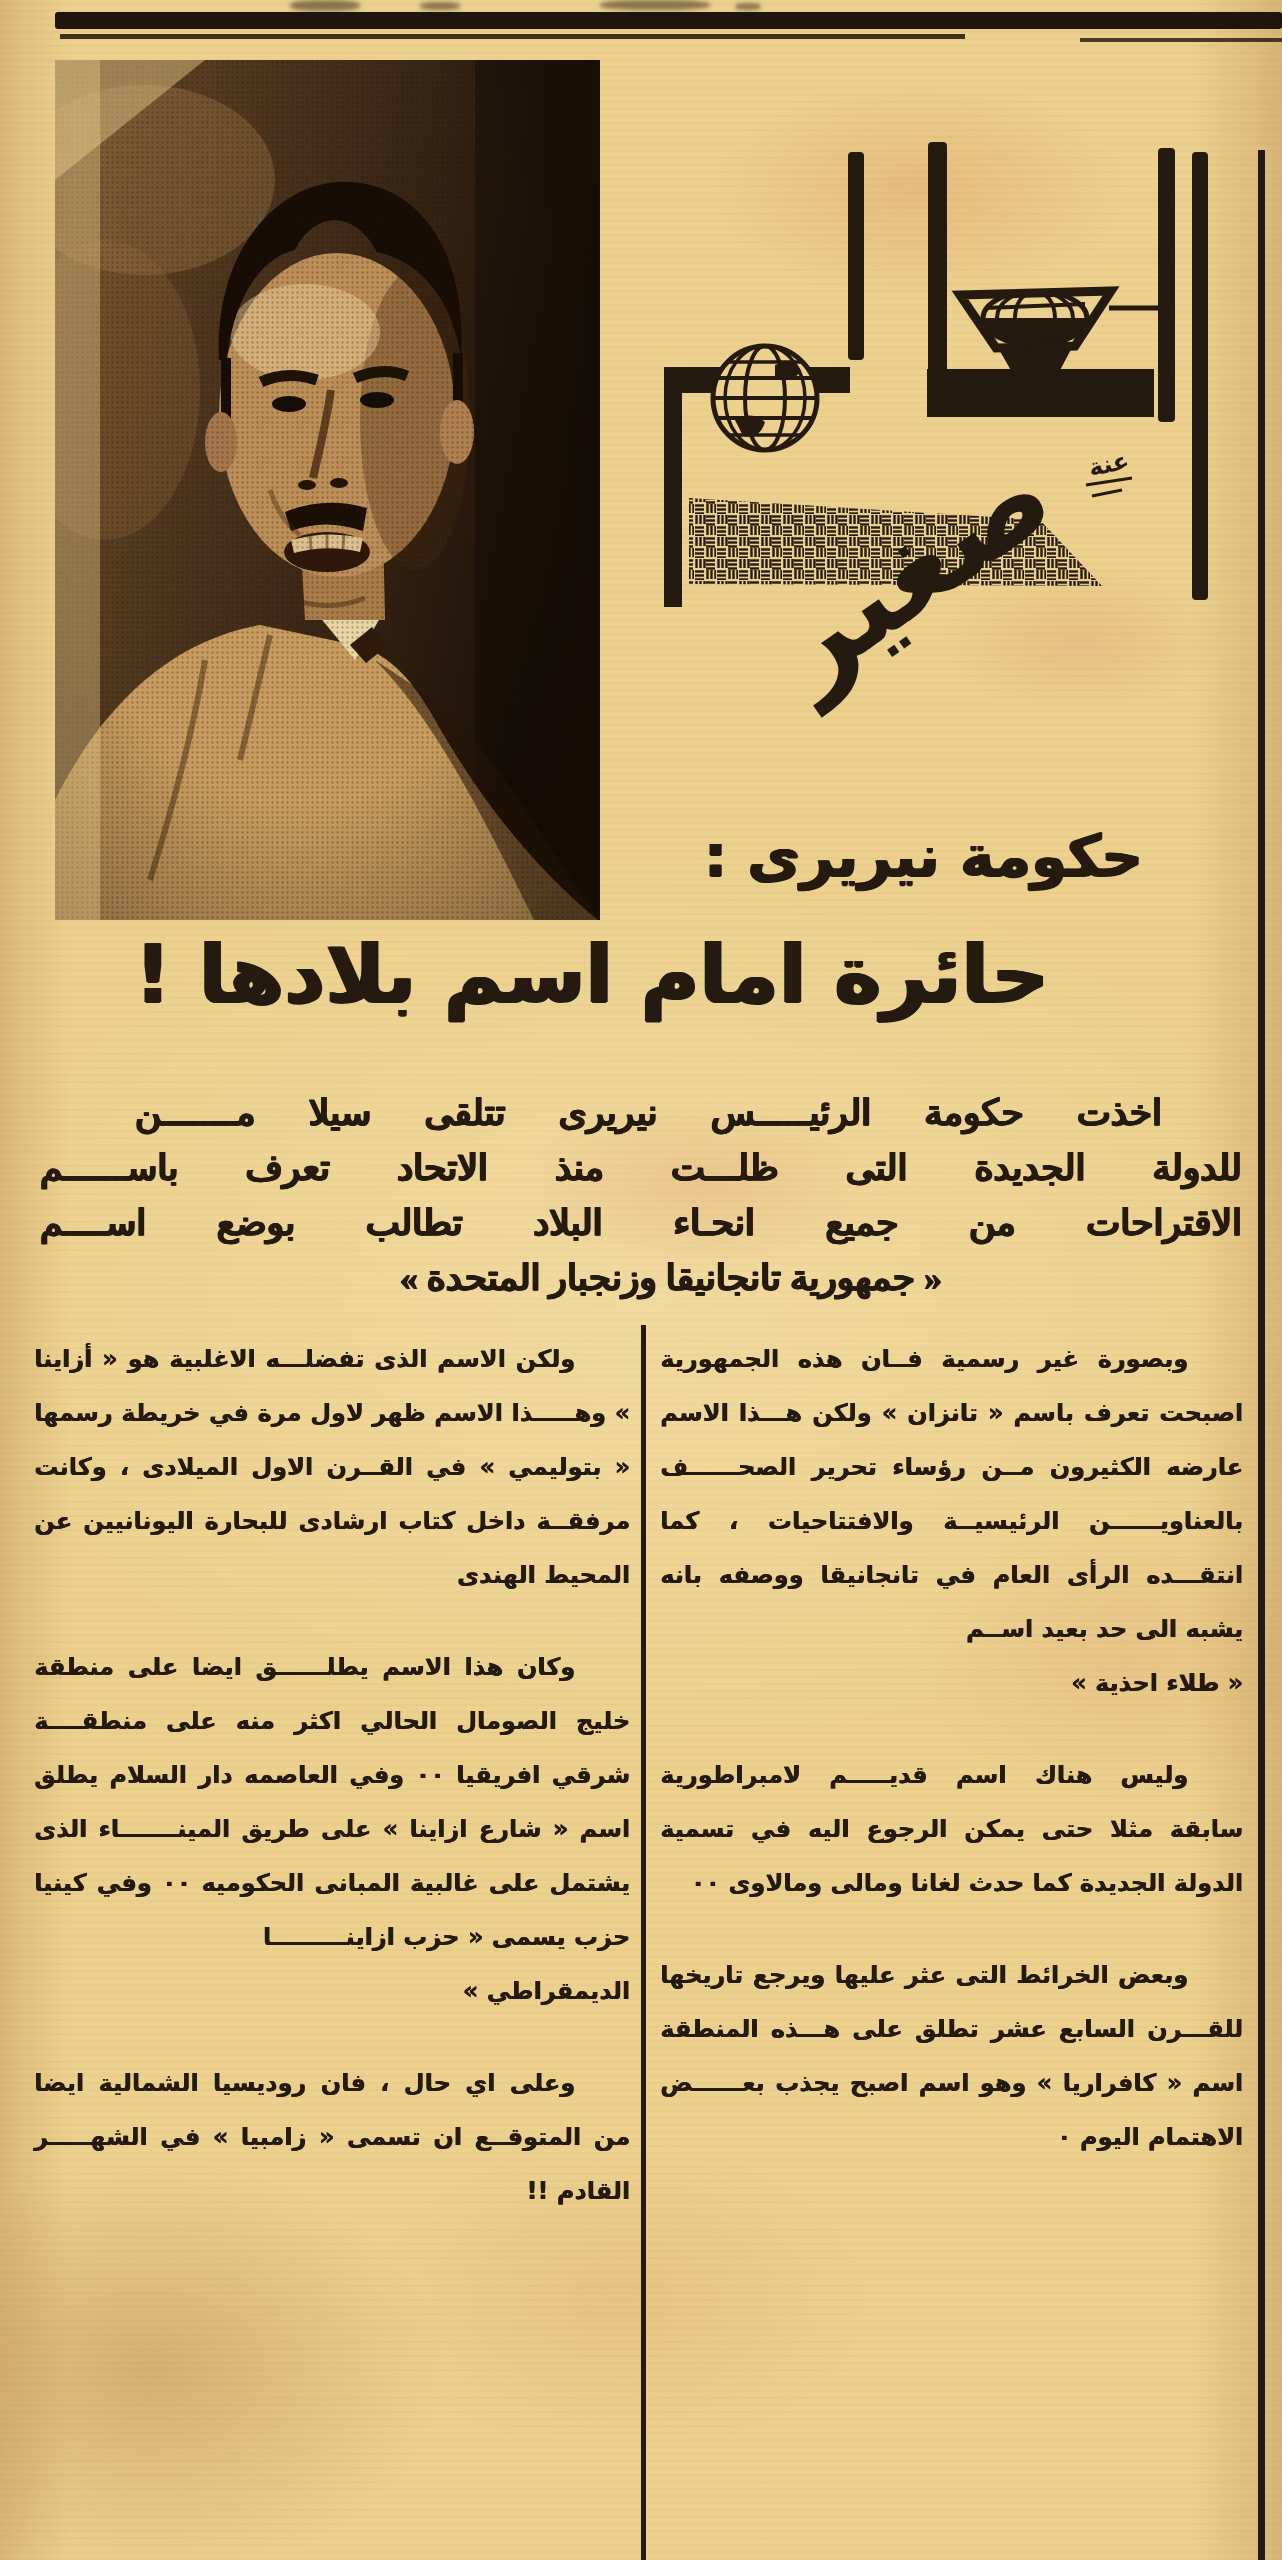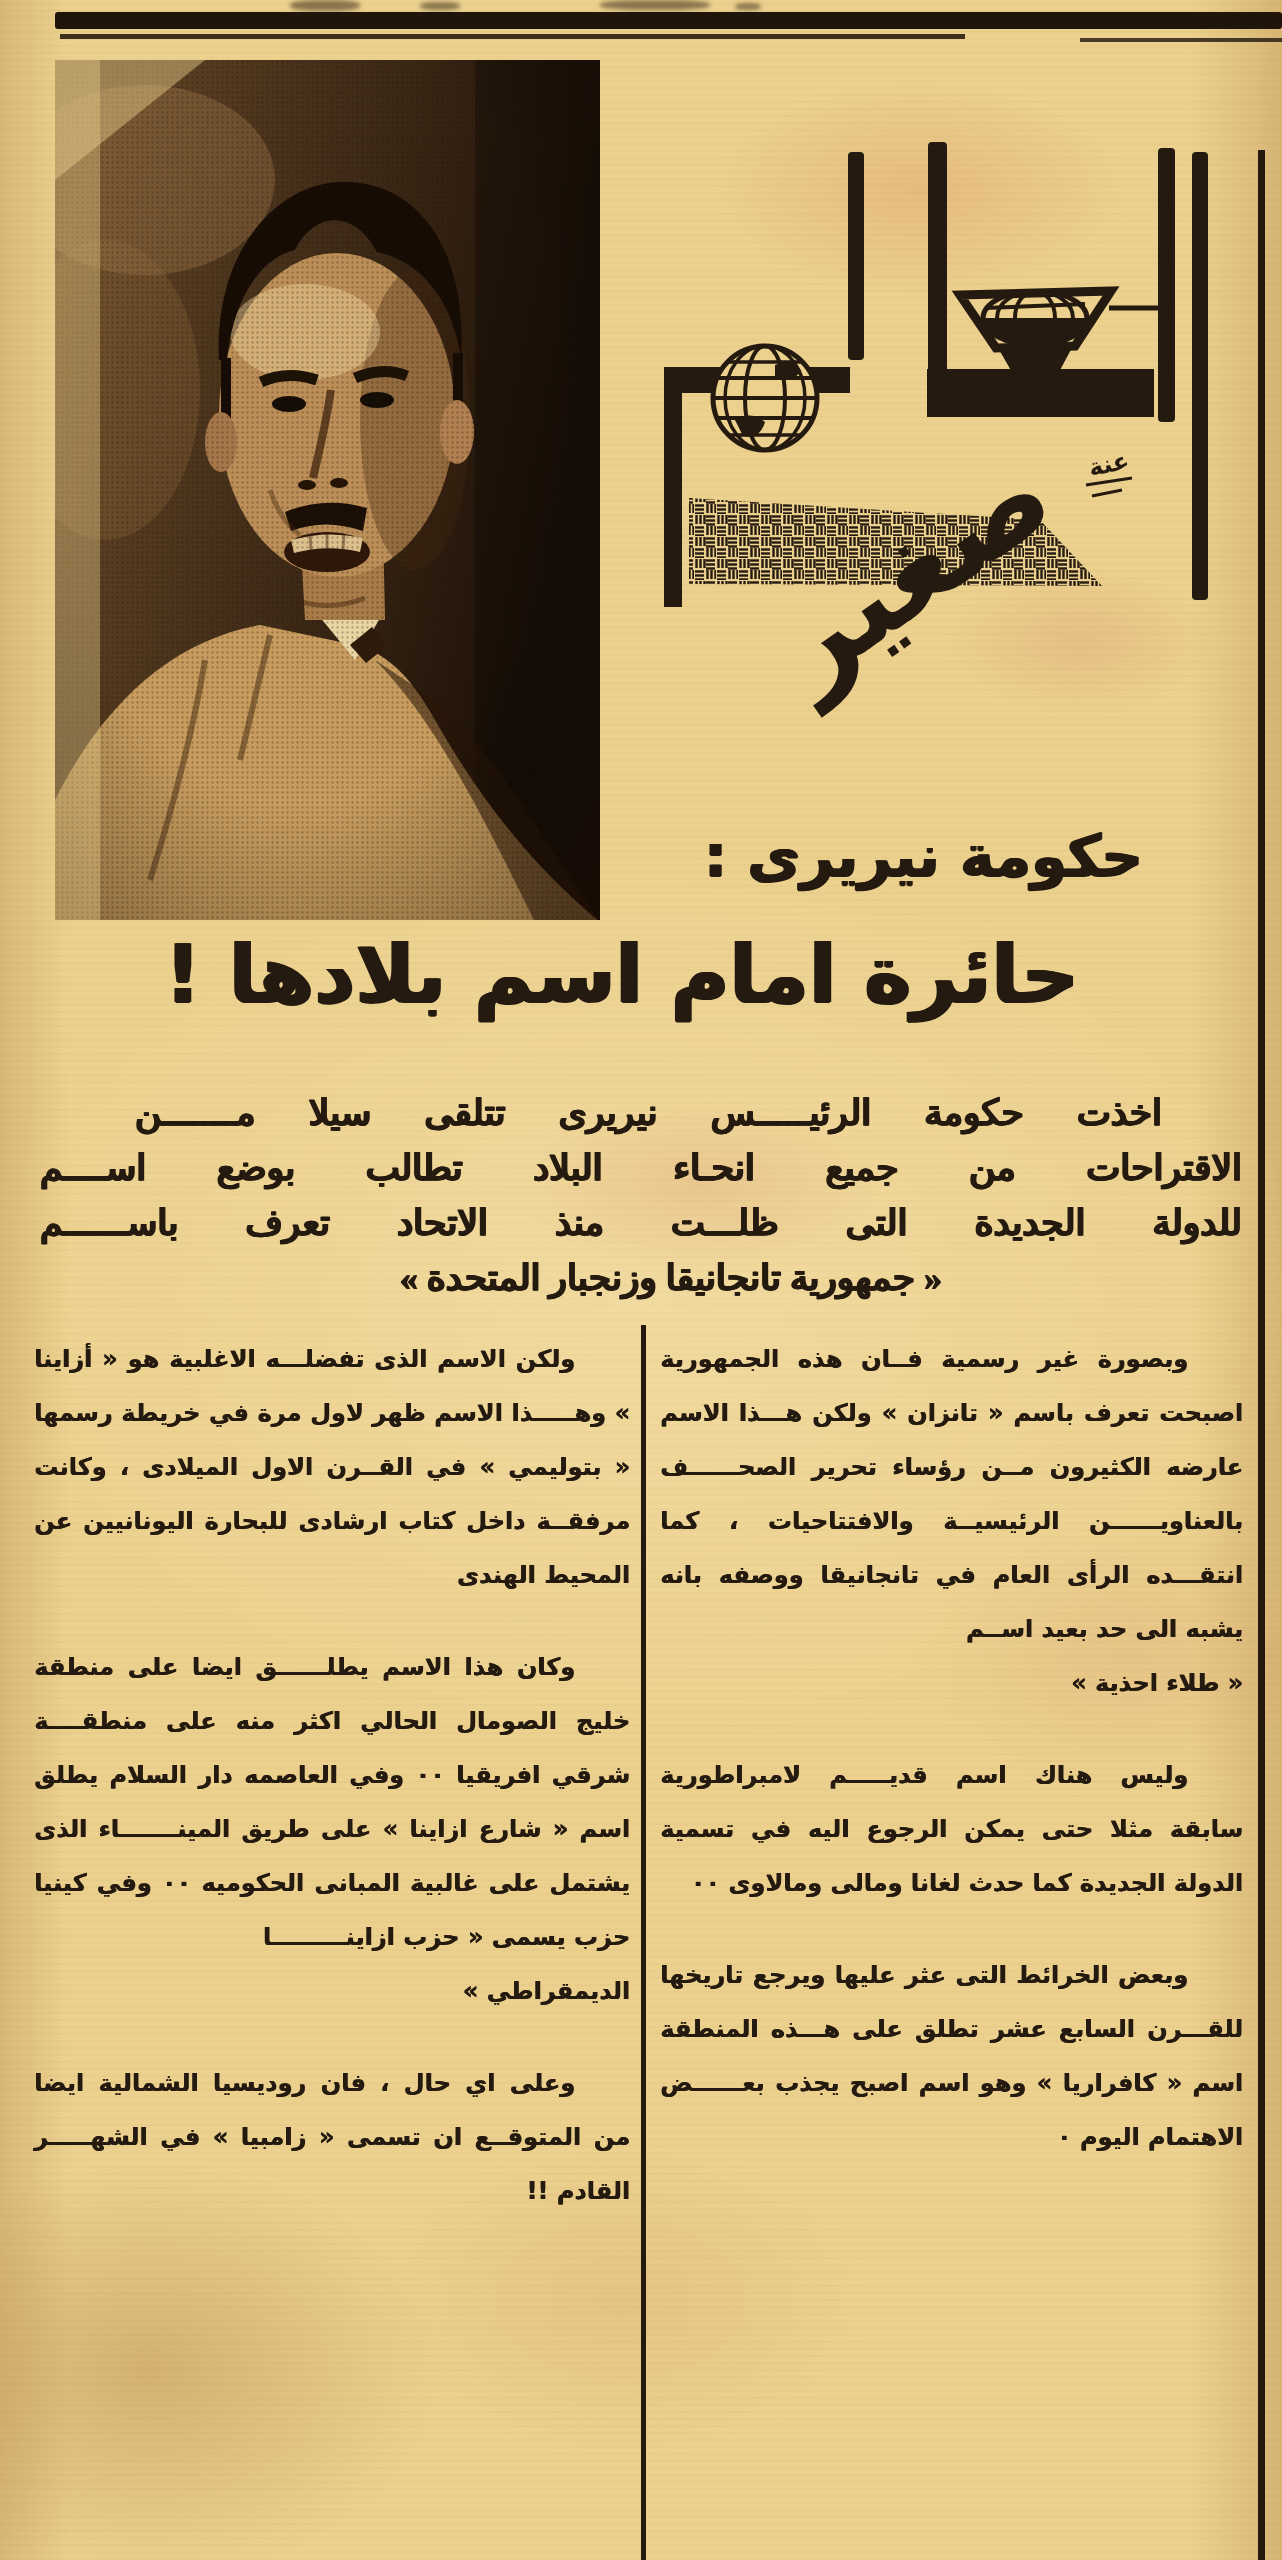--- a/index.html
+++ b/index.html
@@ -33,21 +33,21 @@
   .masthead{position:absolute;left:650px;top:140px;width:612px;height:690px;}
   .masthead svg{display:block;width:100%;height:100%;}
 
   .kicker{
     position:absolute;top:822px;right:139px;
     font-size:58px;font-weight:bold;white-space:nowrap;
     text-shadow:1px 0 #241a10,-1px 0 #241a10,0 1px #241a10;
     text-align:center;
   }
   .headline{
-    position:absolute;top:928px;right:203px;
+    position:absolute;top:928px;right:233px;
     font-size:80px;font-weight:bold;white-space:nowrap;
     text-shadow:1.4px 0 #241a10,-1.4px 0 #241a10,0 1.4px #241a10;
   }
   .intro{position:absolute;top:1086px;right:40px;left:40px;font-family:Liberation Serif, serif;}
   .intro-line{
     font-size:36px;font-weight:bold;line-height:55px;
     text-align:justify;text-align-last:justify;
     text-shadow:.8px 0 #241a10,-.8px 0 #241a10;
   }
   .intro-line.l1{padding-right:80px;padding-left:95px;}
@@ -209,22 +209,22 @@
         <line x1="442" y1="356" x2="472" y2="350" stroke="#241a10" stroke-width="3"></line>
       </g>
     </svg>
   </div>
 
   <div class="kicker">حكومة نيريرى :</div>
   <div class="headline">حائرة امام اسم بلادها !</div>
 
   <div class="intro">
     <div class="intro-line l1">اخذت حكومة الرئيـــــس نيريرى تتلقى سيلا مـــــــن</div>
+    <div class="intro-line">للدولة الجديدة التى ظلـــت منذ الاتحاد تعرف باســــــم</div>
     <div class="intro-line">الاقتراحات من جميع انحـاء البلاد تطالب بوضع اســــم</div>
-    <div class="intro-line">للدولة الجديدة التى ظلـــت منذ الاتحاد تعرف باســــــم</div>
     <div class="intro-line l4">« جمهورية تانجانيقا وزنجبار المتحدة »</div>
   </div>
 
   <div class="column col-right">
     <p class="para">
       <span>وبصورة غير رسمية فــان هذه الجمهورية اصبحت تعرف باسم « تانزان » ولكن هـــذا الاسم عارضه الكثيرون مــن رؤساء تحرير الصحــــــف بالعناويــــــن الرئيسيــة والافتتاحيات ، كما انتقـــده الرأى العام في تانجانيقا ووصفه بانه يشبه الى حد بعيد اســم</span>
       <span class="tail">« طلاء احذية »</span>
     </p>
     <p class="para">
       <span>وليس هناك اسم قديـــــم لامبراطورية سابقة مثلا حتى يمكن الرجوع اليه في تسمية الدولة الجديدة كما حدث لغانا ومالى ومالاوى ٠٠</span>

